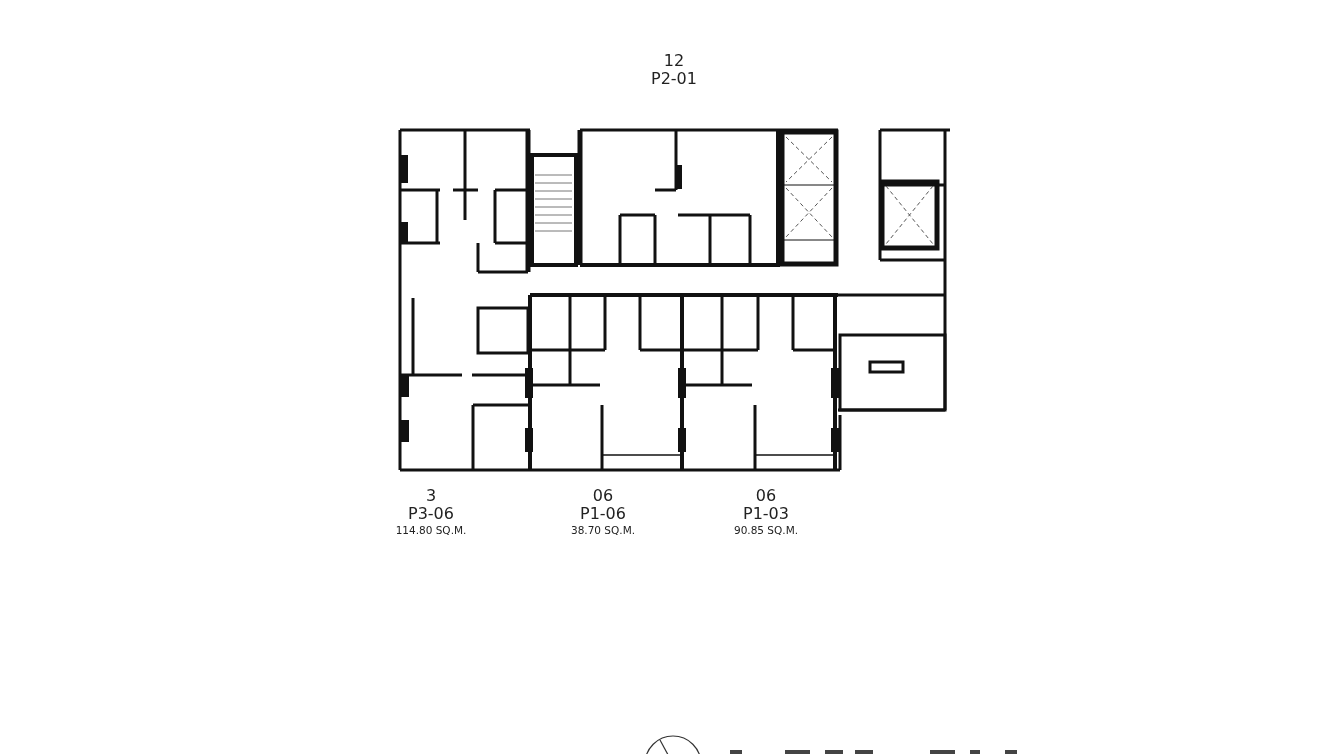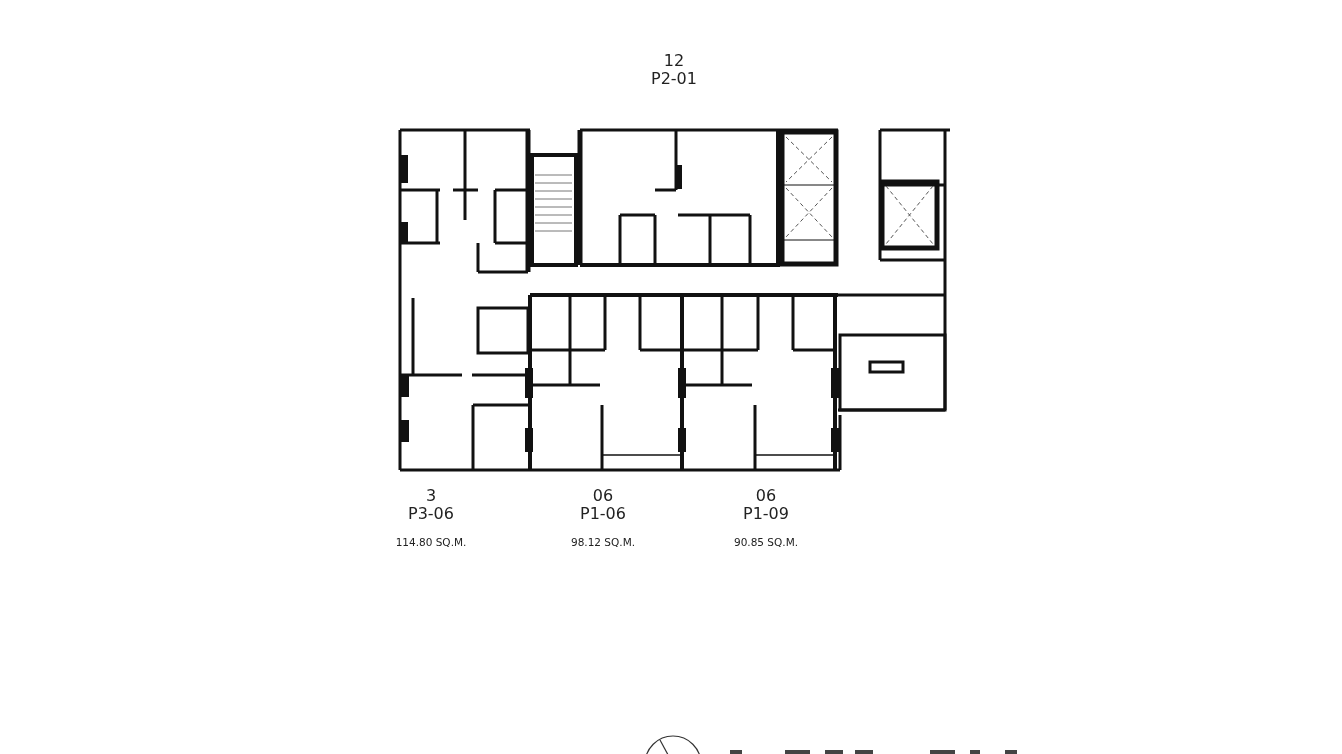--- a/index.html
+++ b/index.html
@@ -1,45 +1,45 @@
 <!DOCTYPE html>
 <html><head>
 <meta charset="utf-8">
 <style>
   html, body { margin:0; padding:0; background:#ffffff; }
   body { width:1342px; height:754px; position:relative; overflow:hidden; font-family:"DejaVu Sans", sans-serif; color:#222; }
   .label { position:absolute; text-align:center; transform:translateX(-50%); line-height:1.1; }
   .num { font-size:16px; display:block; }
   .code { font-size:16px; display:block; }
-  .area { font-size:10.5px; display:block; margin-top:15px;text-align:right; }
+  .area { font-size:10.5px; display:block; margin-top:3px;text-align:right; }
   svg { position:absolute; left:0; top:0; }
 </style>
 </head>
 <body>
 
 <div class="label" style="left:674px; top:52px;">
   <span class="num">12</span>
   <span class="code">P2-01</span>
 </div>
 
 <div class="label" style="left:431px; top:487px;">
   <span class="num">3</span>
   <span class="code">P3-06</span>
   <span class="area">114.80 SQ.M.</span>
 </div>
 
 <div class="label" style="left:603px; top:487px;">
   <span class="num">06</span>
   <span class="code">P1-06</span>
-  <span class="area">98.12 SQ.M.</span>
+  <span class="area">38.70 SQ.M.</span>
 </div>
 
 <div class="label" style="left:766px; top:487px;">
   <span class="num">06</span>
-  <span class="code">P1-09</span>
+  <span class="code">P1-03</span>
   <span class="area">90.85 SQ.M.</span>
 </div>
 
 <svg width="1342" height="754" viewBox="0 0 1342 754">
   <g stroke="#111" fill="none" stroke-width="3">
 
     <polyline points="400,130 530,130"></polyline>
     <polyline points="580,130 780,130"></polyline>
     <polyline points="780,130 838,130"></polyline>
     <polyline points="880,130 950,130"></polyline>

